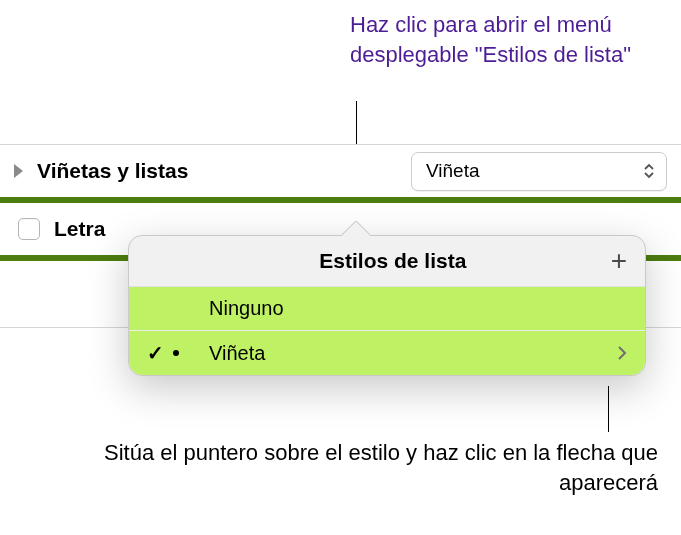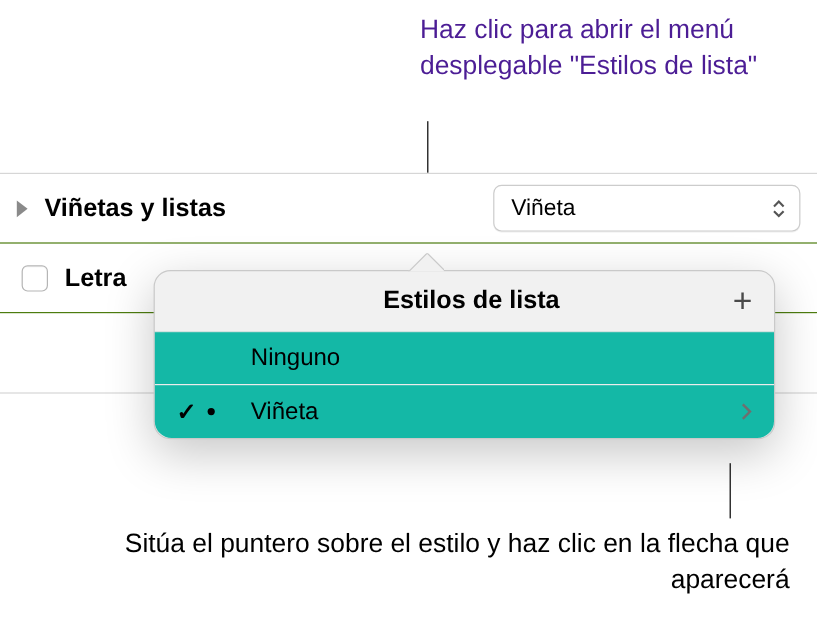--- a/index.html
+++ b/index.html
@@ -55,21 +55,21 @@
       width: 681px;
       border-top: 1px solid #d6d6d6;
       border-bottom: 1px solid #d6d6d6;
       background: #fff;
     }
     .panel-row {
       display: flex;
       align-items: center;
       height: 58px;
       padding: 0 14px;
-      border-bottom: 1px solid #4d7c0f;
+      border-bottom: 6px solid #4d7c0f;
     }
     .panel-row:last-child {
       border-bottom: none;
     }
     .disclosure {
       width: 0;
       height: 0;
       border-left: 9px solid #8a8a8a;
       border-top: 7px solid transparent;
       border-bottom: 7px solid transparent;
@@ -107,21 +107,21 @@
       border: 1px solid #b5b5b5;
       border-radius: 5px;
       background: #fff;
       margin-right: 14px;
       margin-left: 4px;
       flex-shrink: 0;
       box-shadow: inset 0 1px 0 rgba(0,0,0,0.03);
     }
     .popover {
       position: absolute;
-      top: 225px;
+      top: 235px;
       left: 128px;
       width: 518px;
       background: #f1f1f1;
       border: 1px solid #c9c9c9;
       border-radius: 14px;
       box-shadow: 0 12px 40px rgba(0,0,0,0.22);
     }
     .popover-arrow {
       position: absolute;
       top: -15px;
@@ -155,21 +155,21 @@
       color: #000;
       margin-left: 28px;
     }
     .plus-icon {
       font-size: 28px;
       font-weight: 300;
       color: #4a4a4a;
       line-height: 1;
     }
     .popover-list {
-      background: #14b8a6;
+      background: #bef264;
       border-top: 1px solid #e1e1e1;
       border-bottom-left-radius: 14px;
       border-bottom-right-radius: 14px;
       overflow: hidden;
     }
     .list-item {
       display: flex;
       align-items: center;
       height: 44px;
       padding: 0 18px;

